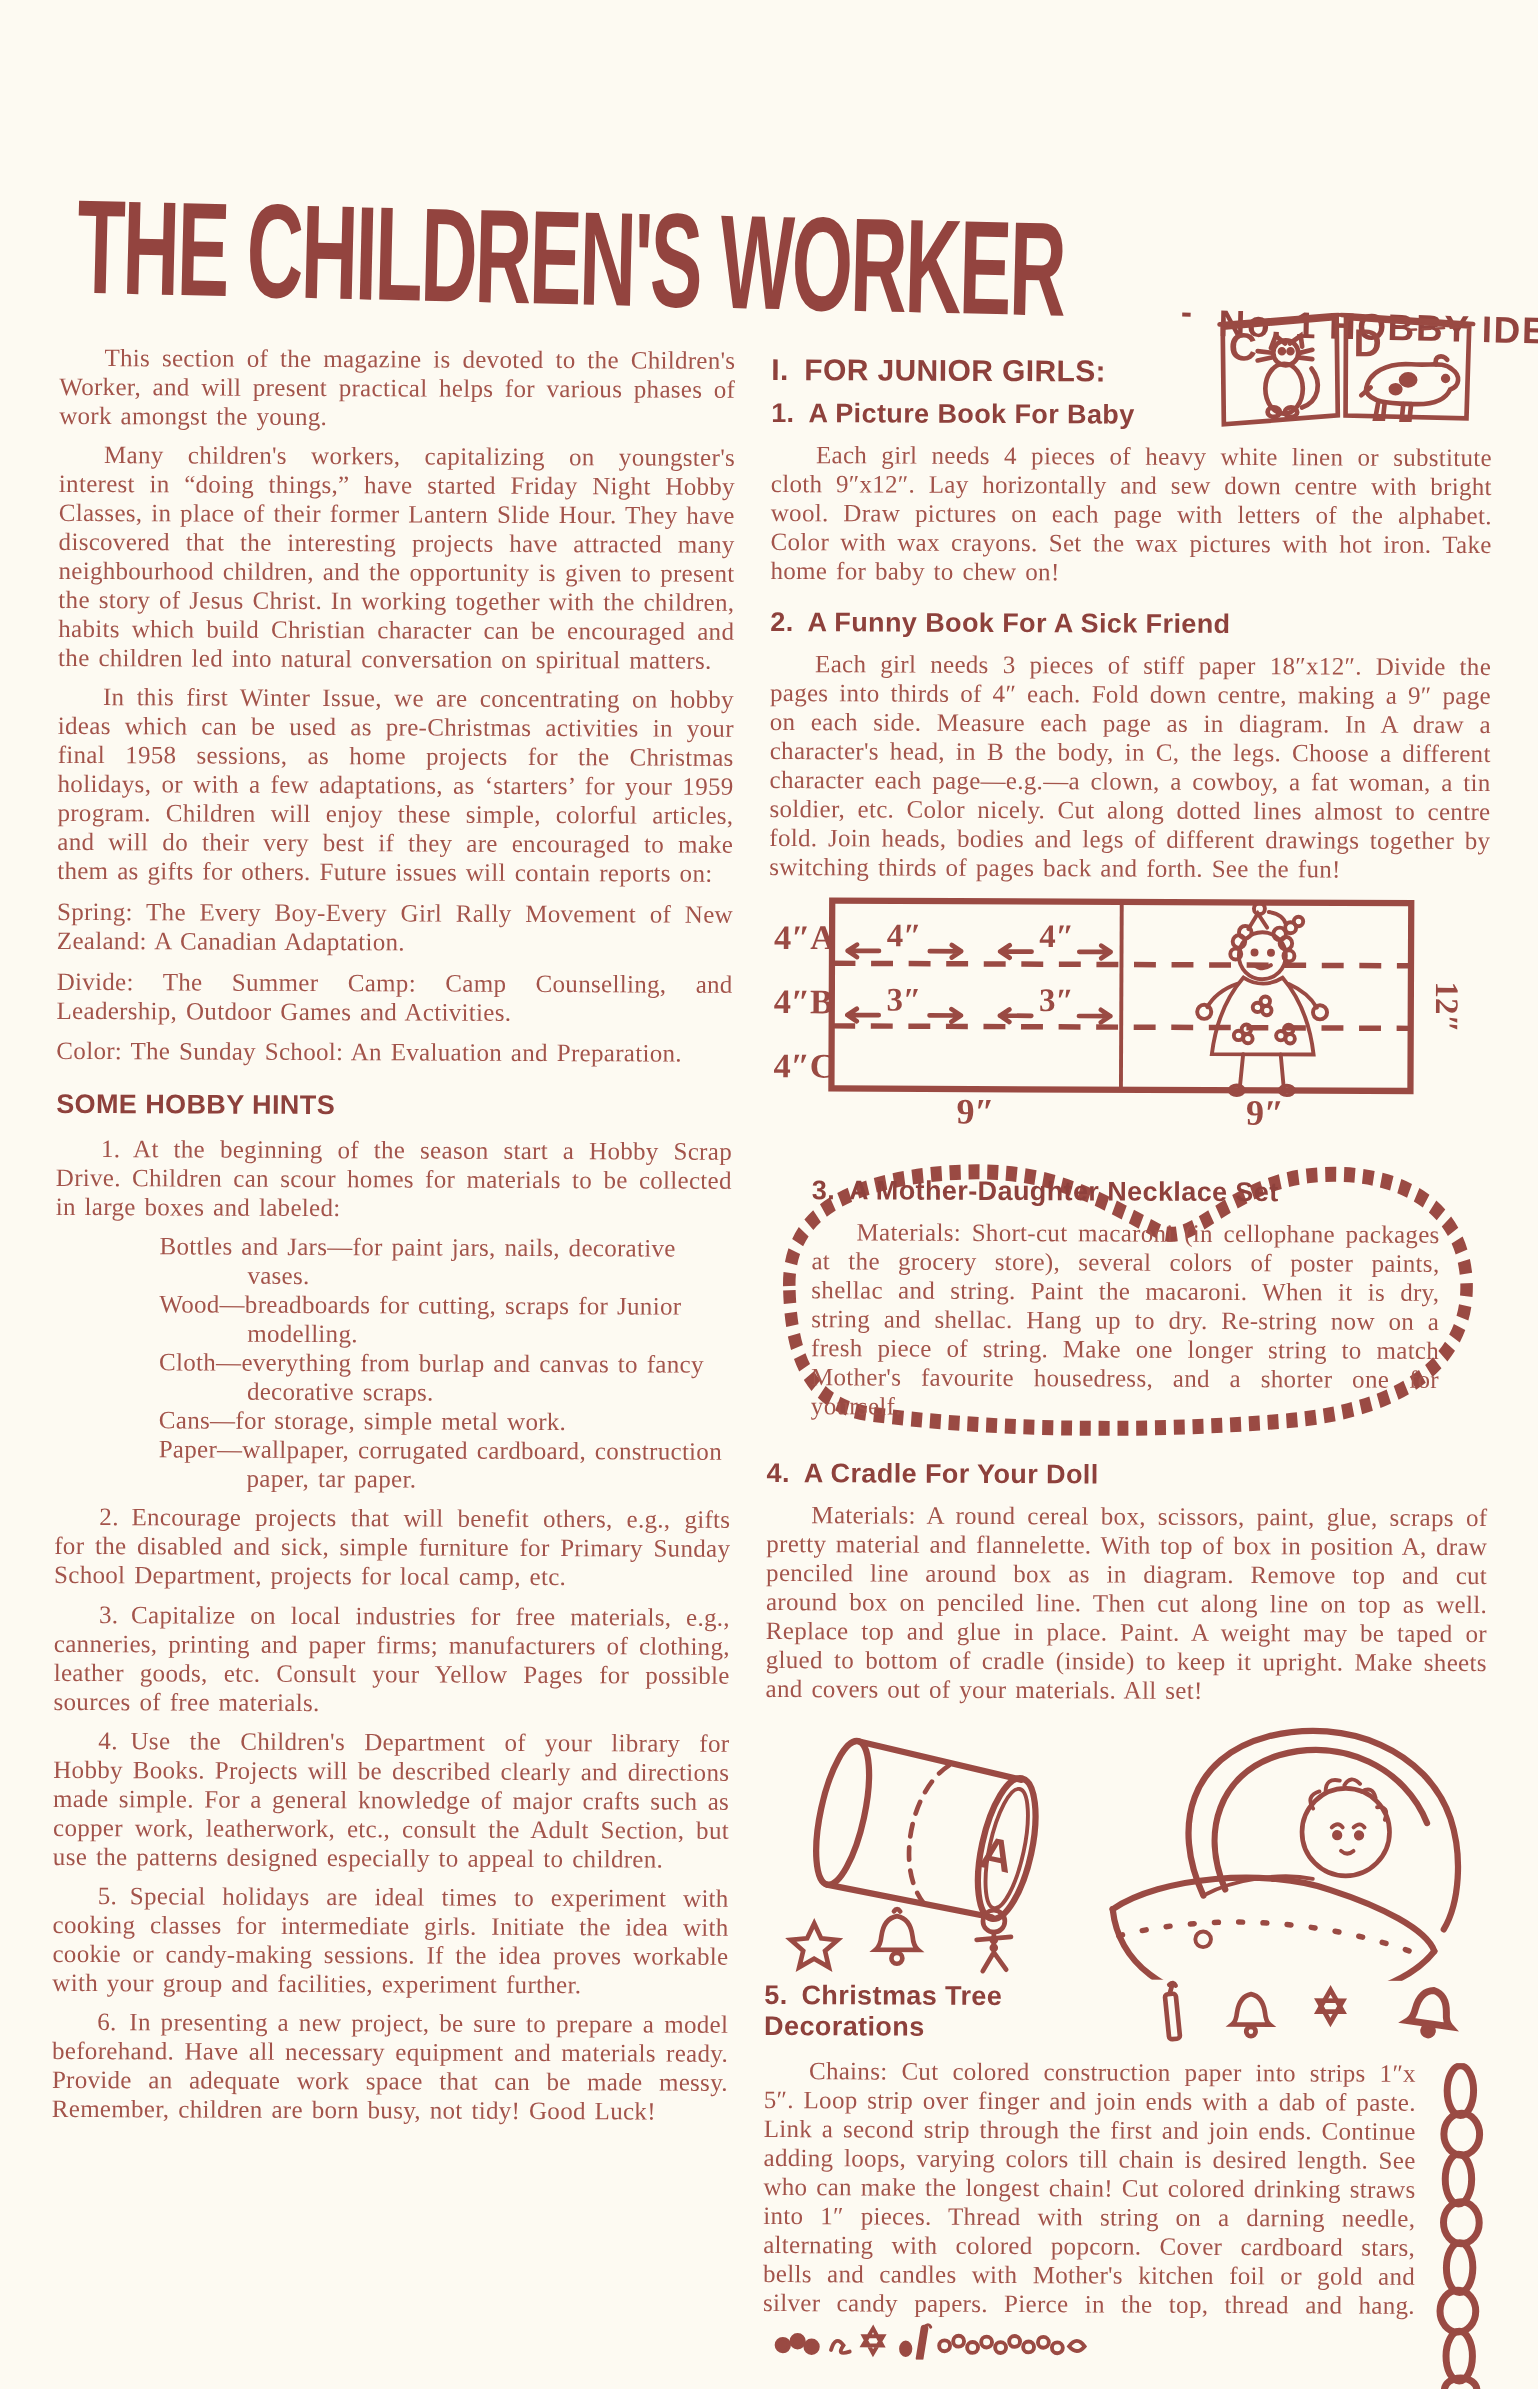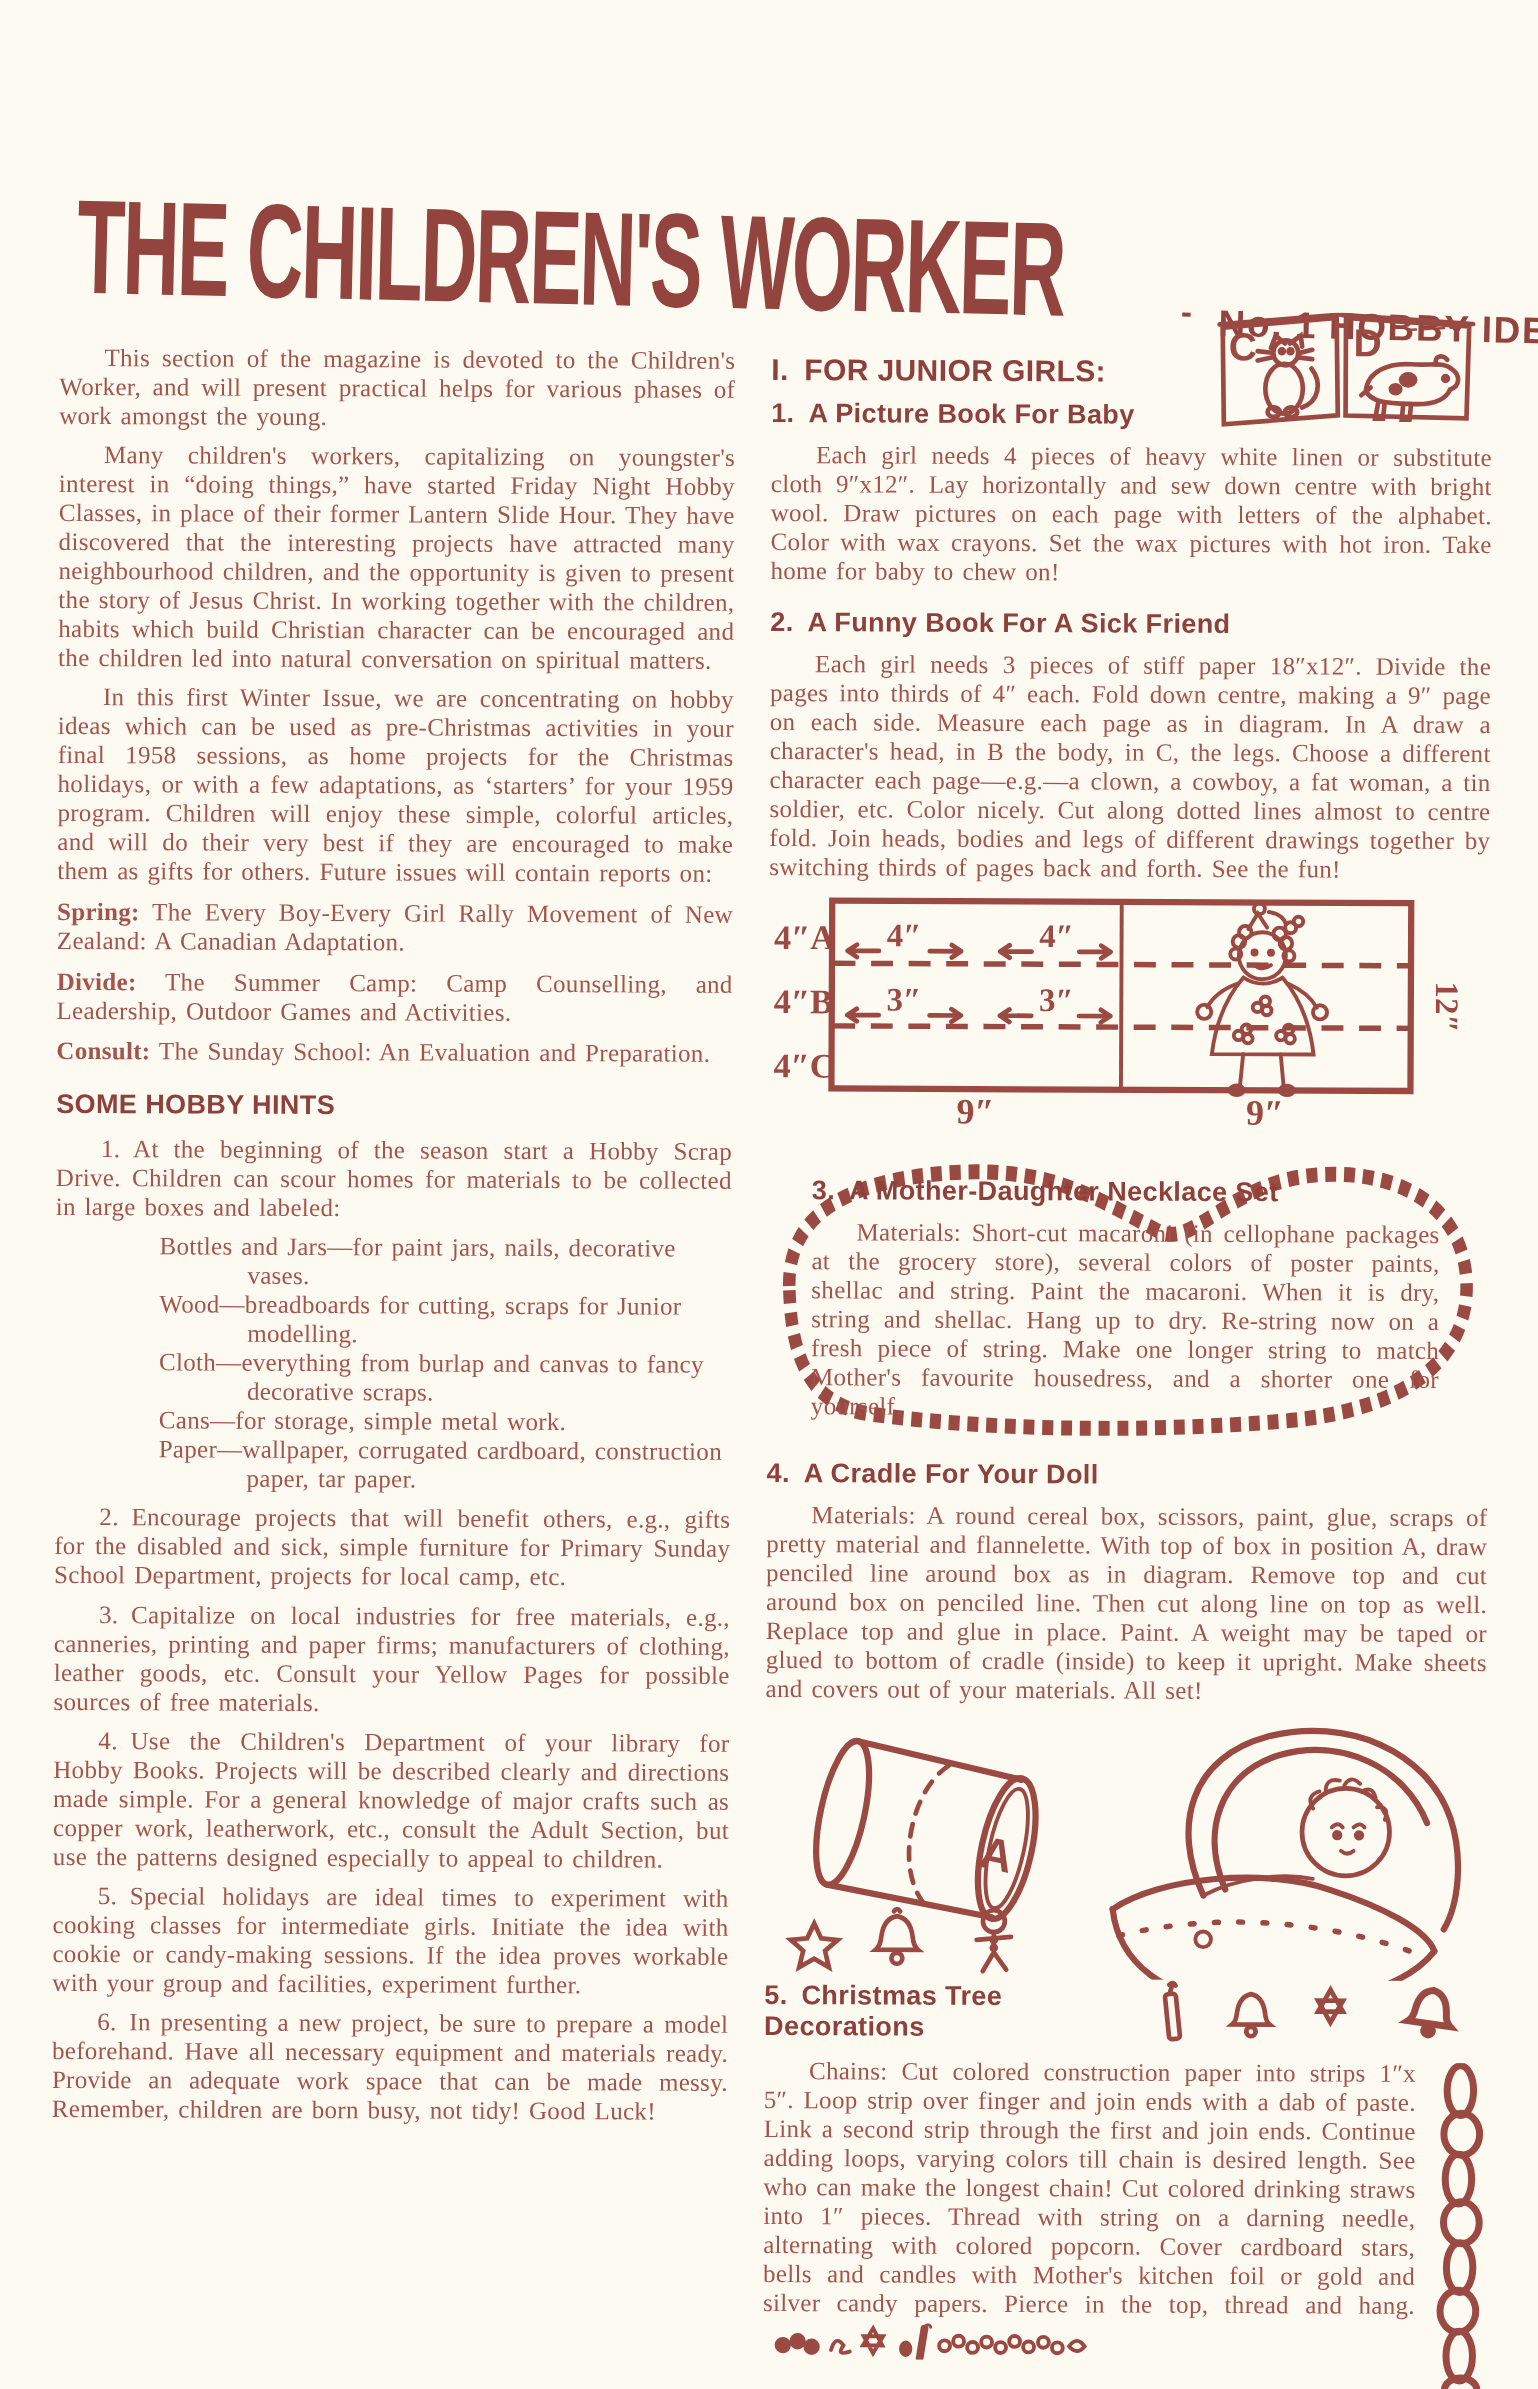--- a/index.html
+++ b/index.html
@@ -19,21 +19,21 @@
               color:#93443f;margin-left:27px;margin-bottom:-4.7px;letter-spacing:1.6px;}
 
   
   .col-left{position:absolute;left:61px;top:346px;width:676px;}
   .col-right{position:absolute;left:773px;top:351px;width:721px;}
 
   .body{font-size:25px;line-height:29px;text-align:justify;margin:0 0 10.2px;
         letter-spacing:0.3px;word-spacing:2.3px;}
   .ind{text-indent:45px;}
   .season{margin:11.7px 0 11px;}
-  .lbl{font-weight:700;margin-top:22px;}
+  .lbl{font-weight:400;margin-top:22px;}
   .h-sans{font-family:"Liberation Sans",sans-serif;font-weight:700;color:#8e413c;
           letter-spacing:0.4px;}
   .h-hints{font-size:27px;margin:23.5px 0 14px;}
   .h-lead{font-size:30px;margin:1.6px 0 11px;}
   .h-sub{font-size:27px;margin:22px 0 11px;}
   .scrap{list-style:none;margin:0 0 10.2px;padding:0;}
   .scrap li{font-size:25px;line-height:29px;padding-left:192px;text-indent:-88px;
             letter-spacing:0.3px;word-spacing:2.3px;}
 
   
@@ -69,21 +69,21 @@
     <span class="title-suffix">No. 1 HOBBY IDEAS</span>
   </header>
 
   <section class="col-left">
     <p class="body ind">This section of the magazine is devoted to the Children's Worker, and will present practical helps for various phases of work amongst the young.</p>
     <p class="body ind">Many children's workers, capitalizing on youngster's interest in “doing things,” have started Friday Night Hobby Classes, in place of their former Lantern Slide Hour. They have discovered that the interesting projects have attracted many neighbourhood children, and the opportunity is given to present the story of Jesus Christ. In working together with the children, habits which build Christian character can be encouraged and the children led into natural conversation on spiritual matters.</p>
     <p class="body ind">In this first Winter Issue, we are concentrating on hobby ideas which can be used as pre-Christmas activities in your final 1958 sessions, as home projects for the Christmas holidays, or with a few adaptations, as ‘starters’ for your 1959 program. Children will enjoy these simple, colorful articles, and will do their very best if they are encouraged to make them as gifts for others. Future issues will contain reports on:</p>
 
     <p class="body season"><span class="lbl">Spring:</span> <span>The Every Boy-Every Girl Rally Movement of New Zealand: A Canadian Adaptation.</span></p>
     <p class="body season"><span class="lbl">Divide:</span> <span>The Summer Camp: Camp Counselling, and Leadership, Outdoor Games and Activities.</span></p>
-    <p class="body season"><span class="lbl">Consult:</span> <span>The Sunday School: An Evaluation and Preparation.</span></p>
+    <p class="body season"><span class="lbl">Color:</span> <span>The Sunday School: An Evaluation and Preparation.</span></p>
 
     <h2 class="h-sans h-hints">SOME HOBBY HINTS</h2>
 
     <p class="body ind">1. At the beginning of the season start a Hobby Scrap Drive. Children can scour homes for materials to be collected in large boxes and labeled:</p>
     <ul class="scrap">
       <li>Bottles and Jars—for paint jars, nails, decorative vases.</li>
       <li>Wood—breadboards for cutting, scraps for Junior modelling.</li>
       <li>Cloth—everything from burlap and canvas to fancy decorative scraps.</li>
       <li>Cans—for storage, simple metal work.</li>
       <li>Paper—wallpaper, corrugated cardboard, construction paper, tar paper.</li>

